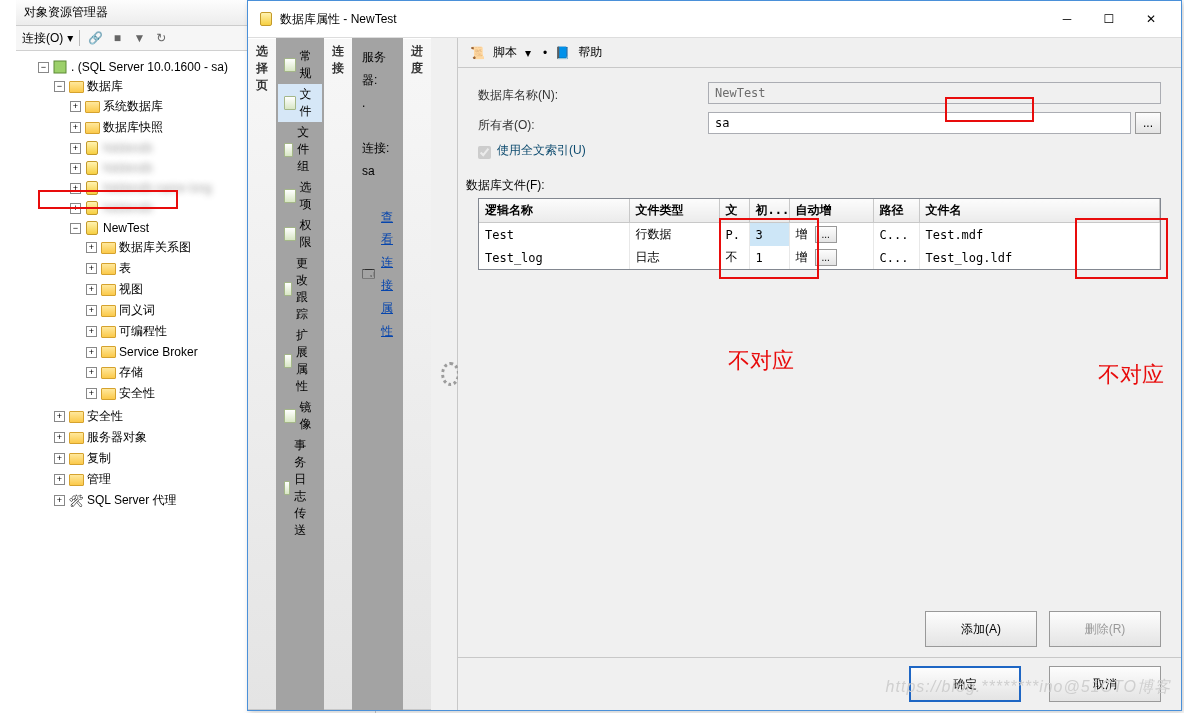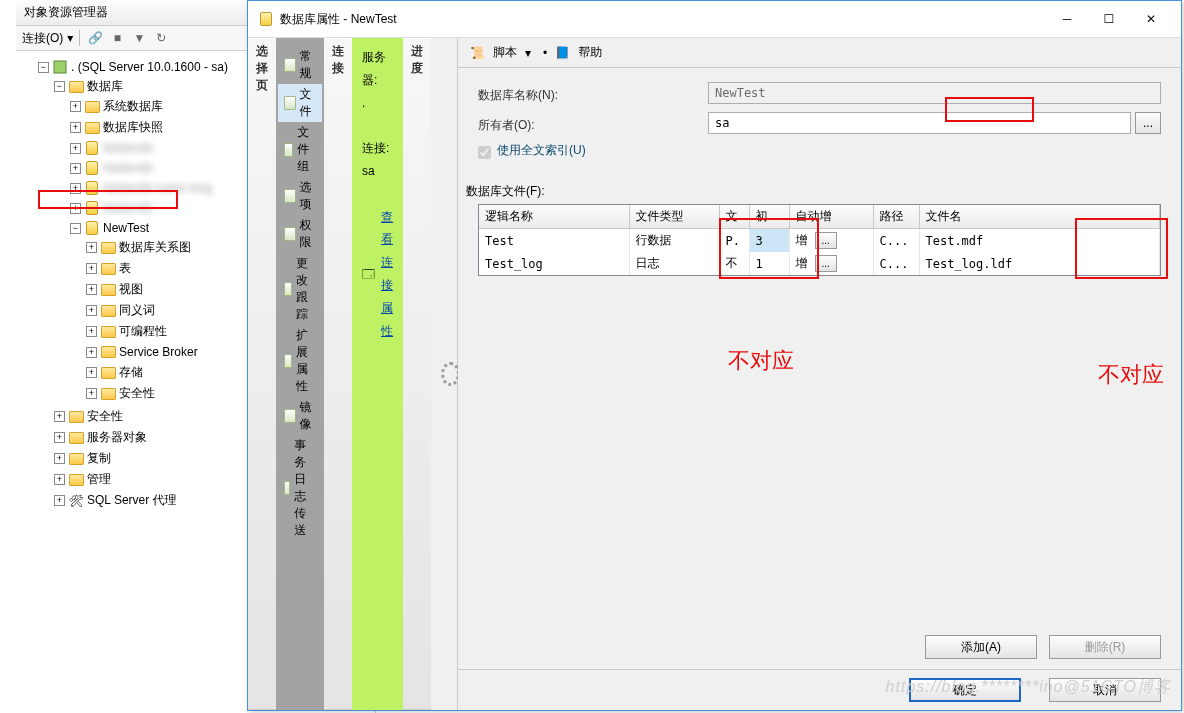--- a/index.html
+++ b/index.html
@@ -24,43 +24,43 @@
 .dlg-title .ttl{display:flex;align-items:center;gap:6px}
 .win-btns{display:flex;gap:2px}
 .win-btn{width:40px;height:24px;display:flex;align-items:center;justify-content:center;cursor:pointer}
 .dlg-body{flex:1;display:flex;overflow:hidden}
 .left-pane{width:210px;display:flex;border-right:1px solid #c8c8c8;background:#f0f0f0}
 .sect-hdr{background:linear-gradient(#f7f7f7,#e4e4e4);border-top:1px solid #fff;border-bottom:1px solid #c8c8c8;padding:4px 8px;font-weight:bold;color:#333}
 .page-list{padding:8px 2px;background:#a3a3a3}
 .page-list .pi{display:flex;align-items:center;gap:4px;padding:2px 6px;cursor:pointer}
 .page-list .pi.active{background:#d6e7f7}
 .pi-ico{width:16px;height:14px;background:linear-gradient(#fff,#d8e6c4);border:1px solid #a4b788;border-radius:1px;display:inline-block}
-.conn-box{padding:8px 10px;background:#bef264;line-height:1.9}
+.conn-box{padding:8px 10px;background:#a3a3a3;line-height:1.9}
 .link{color:#0645ad;text-decoration:underline;cursor:pointer}
 .progress-box{padding:10px;display:flex;align-items:center;gap:10px}
 .spinner{width:24px;height:24px;border:3px dotted #9c9c9c;border-radius:50%}
 .right-pane{flex:1;display:flex;flex-direction:column;background:#f0f0f0;position:relative}
 .r-toolbar{padding:6px 12px;border-bottom:1px solid #c8c8c8;display:flex;align-items:center;gap:8px;background:#f0f0f0}
 .form-area{padding:14px 20px 6px 20px}
 .form-row{display:flex;align-items:flex-end;margin-bottom:8px}
 .form-row label{width:230px;color:#333}
 .form-row .inp{flex:1;height:22px;border:1px solid #abadb3;background:#fff;padding:2px 6px;font-family:"SimSun",monospace}
 .form-row .inp[disabled]{background:#f0f0f0;color:#6d6d6d}
 .ell-btn{width:26px;height:22px;margin-left:4px;border:1px solid #999;background:linear-gradient(#fdfdfd,#e4e4e4);cursor:pointer}
 .chk{margin-right:6px}
-.files-label{padding:0 8px;margin-top:10px;margin-bottom:4px}
+.files-label{padding:0 8px;margin-top:4px;margin-bottom:4px}
 .grid{margin:0 20px;border:1px solid #828790;background:#fff;position:relative}
 .grid table{width:100%;border-collapse:collapse;table-layout:fixed}
-.grid th{background:linear-gradient(#fcfcfc,#ebebeb);border-right:1px solid #c8c8c8;border-bottom:1px solid #c8c8c8;padding:3px 6px;text-align:left;font-weight:normal;font-family:"SimSun",monospace}
+.grid th{background:linear-gradient(#fcfcfc,#ebebeb);border-right:1px solid #c8c8c8;border-bottom:1px solid #c8c8c8;padding:3px 6px;text-align:left;font-weight:bold;font-family:"SimSun",monospace}
 .grid td{border-right:1px solid #e8e8e8;padding:3px 6px;font-family:"SimSun",monospace;height:20px}
 .grid .sel{background:#cde6f7}
 .cell-btn{width:22px;height:17px;border:1px solid #999;background:linear-gradient(#fdfdfd,#e4e4e4);font-size:10px;display:inline-flex;align-items:center;justify-content:center;cursor:pointer}
 .annot{position:absolute;color:#e80c0c;font-size:22px;font-family:"SimSun";pointer-events:none}
 .btn-row{padding:10px 20px;display:flex;justify-content:flex-end;gap:12px}
-.btn{min-width:112px;height:24px;border:1px solid #999;background:linear-gradient(#fdfdfd,#e4e4e4);cursor:pointer}
+.btn{min-width:112px;height:36px;border:1px solid #999;background:linear-gradient(#fdfdfd,#e4e4e4);cursor:pointer}
 .footer{border-top:1px solid #c8c8c8;padding:8px 20px;display:flex;justify-content:flex-end;gap:28px;background:#f0f0f0}
 .btn.primary{border:2px solid #1e66c4}
 .watermark{position:absolute;right:10px;bottom:12px;color:#cfcfcf;font-size:16px;font-style:italic;letter-spacing:1px}
 .tb-sep{width:1px;height:16px;background:#bbb;margin:0 2px}
 .blurred{color:transparent;text-shadow:0 0 6px #999;user-select:none}
 </style>
 </head>
 <body>
 
 <div class="main-win">

